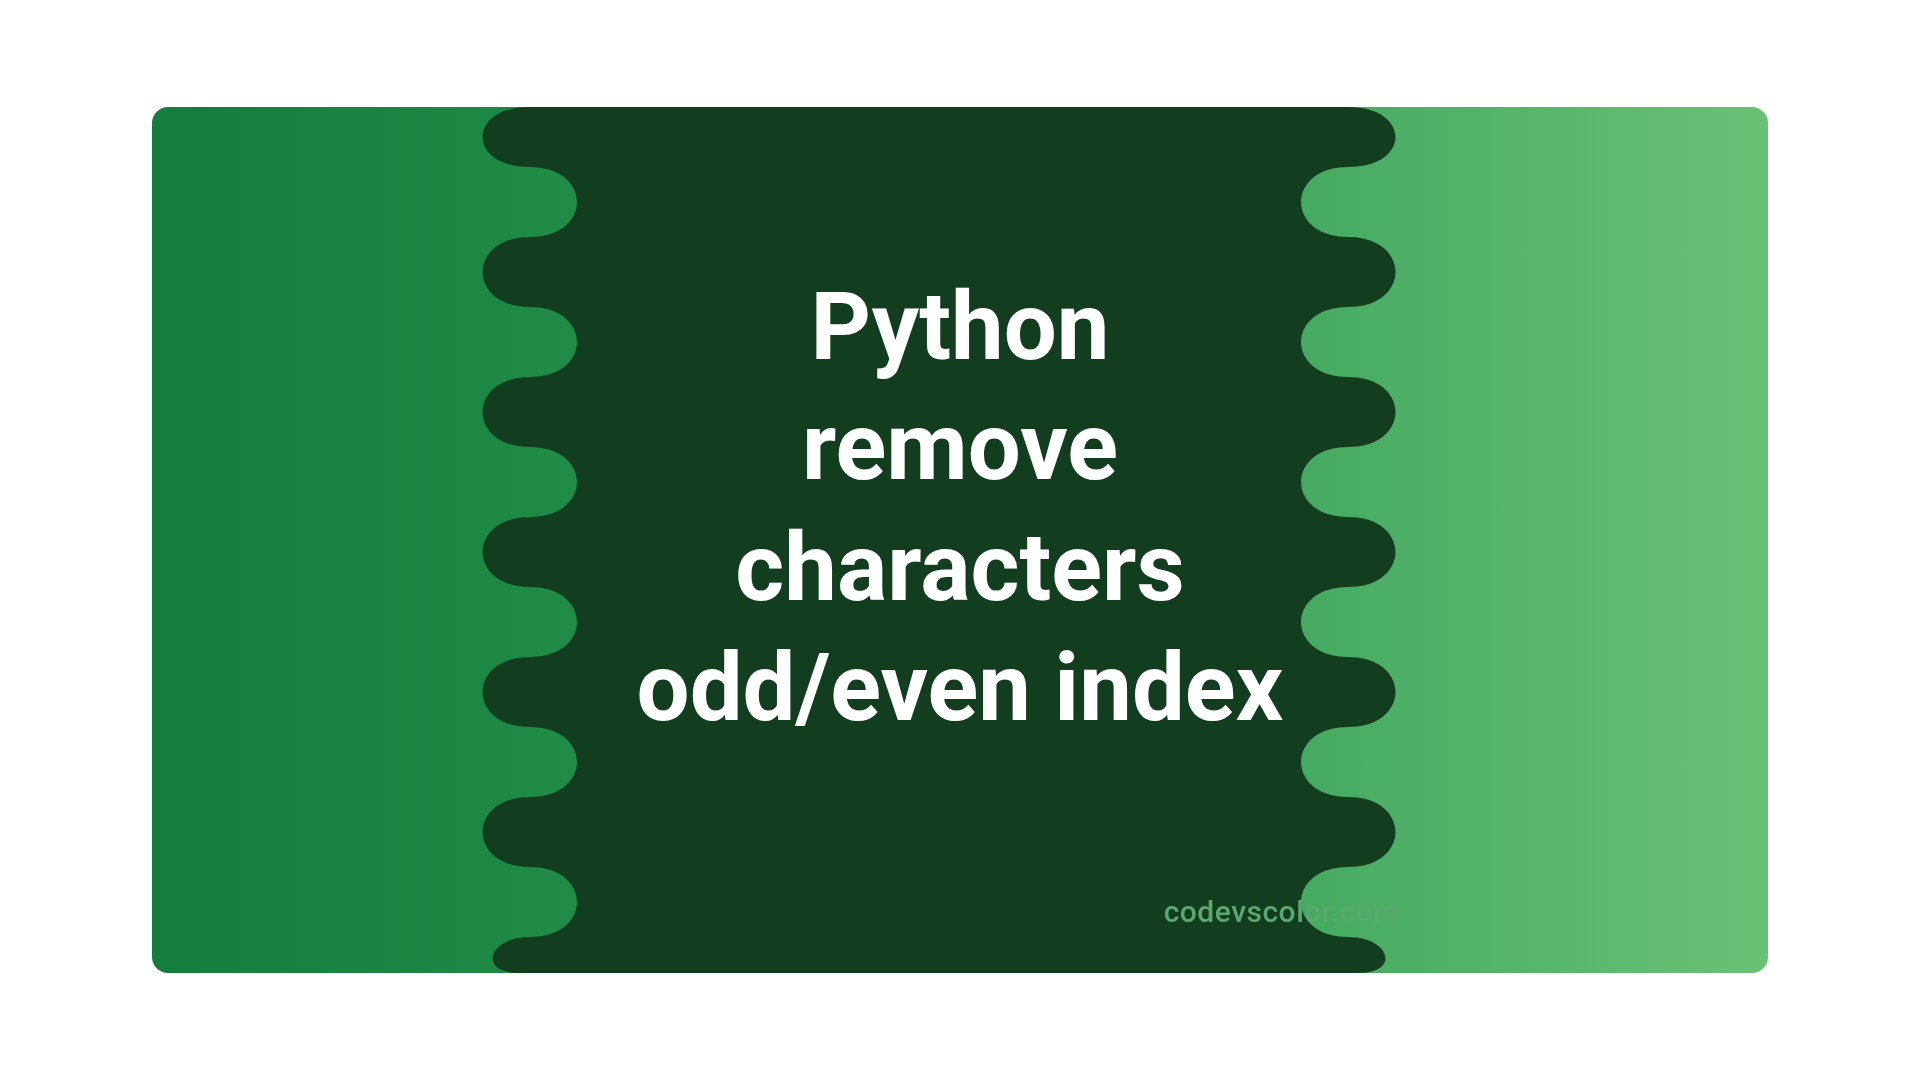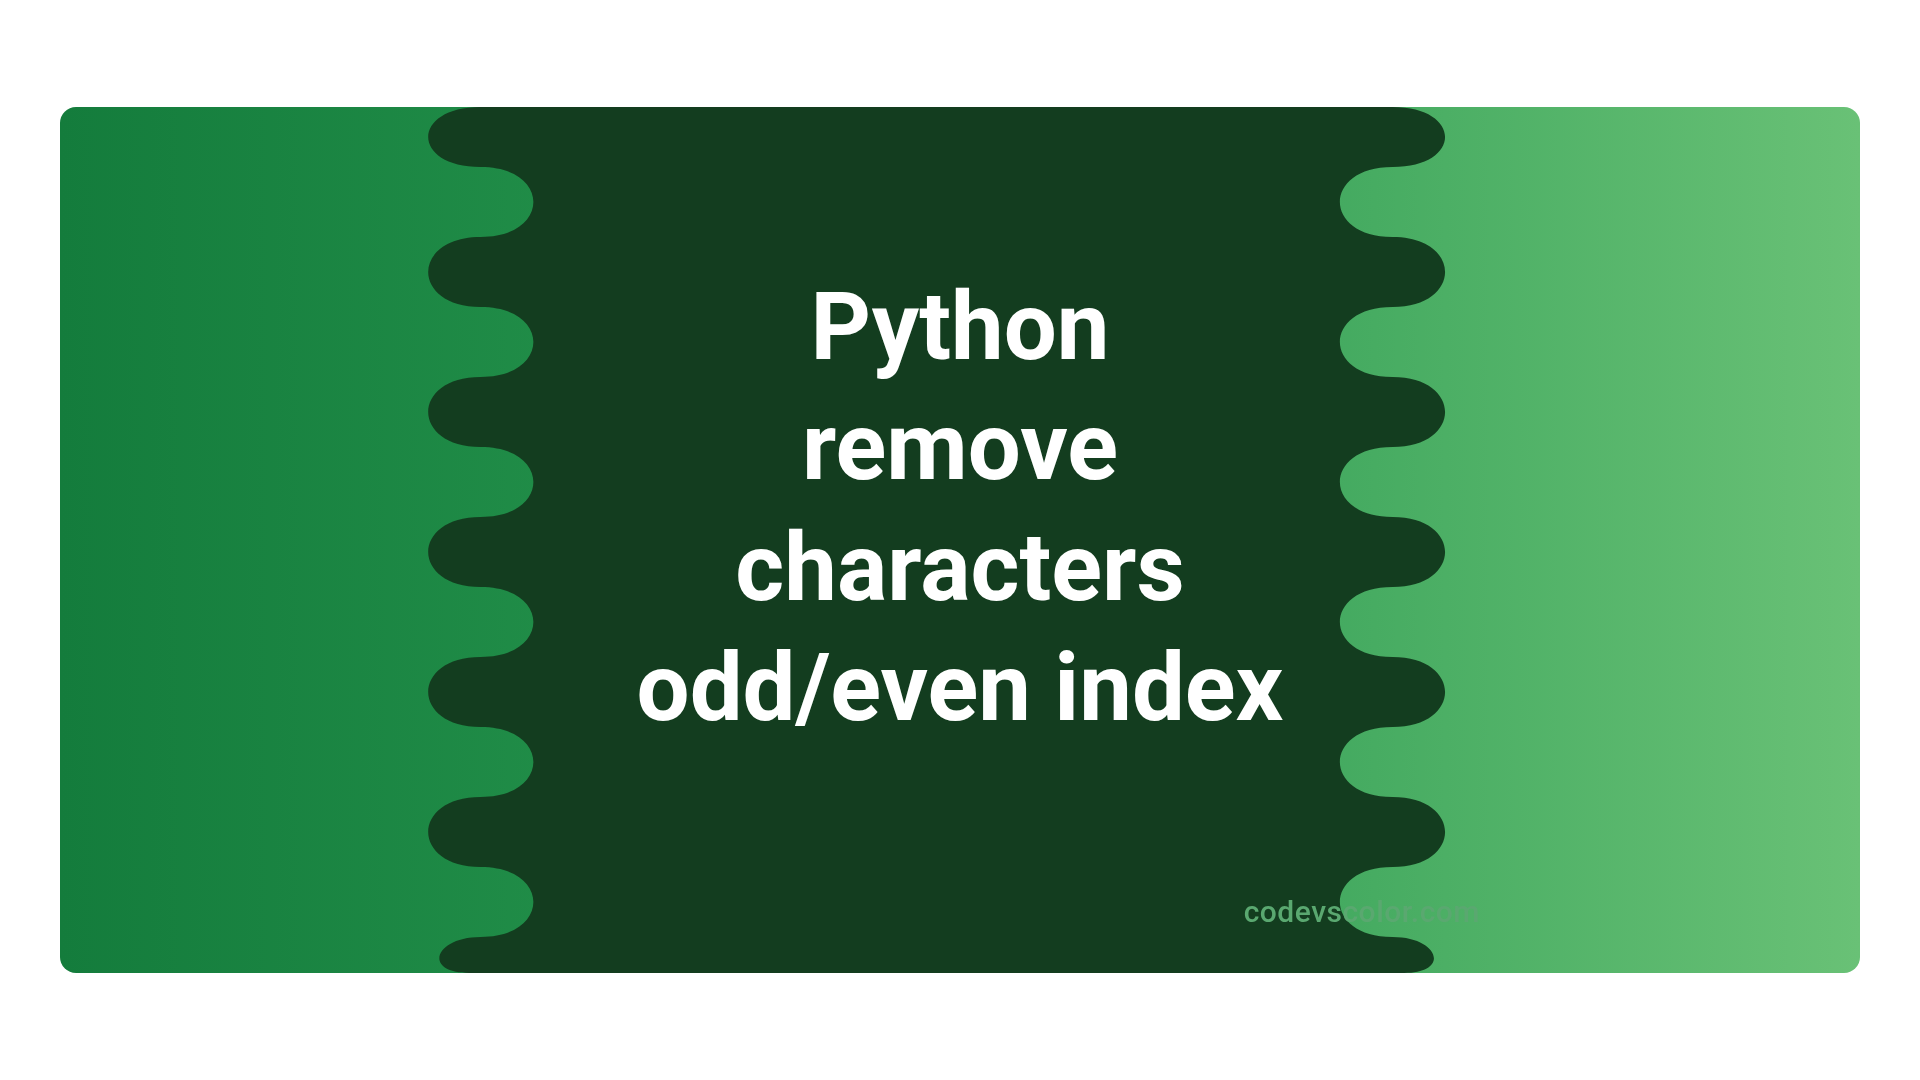--- a/index.html
+++ b/index.html
@@ -7,21 +7,21 @@
       width: 1920px;
       height: 1080px;
       overflow: hidden;
       background: #ffffff;
       display: flex;
       align-items: center;
       justify-content: center;
       font-family: -apple-system, BlinkMacSystemFont, 'Segoe UI', Roboto, Helvetica, Arial, sans-serif;
     }
     .card {
-      width: 1800px;
+      width: 1616px;
       height: 866px;
       position: relative;
       border-radius: 16px;
       overflow: hidden;
       background: linear-gradient(90deg, #147c3c 0%, #2a9a51 50%, #69c176 100%);
     }
     .blob-svg {
       position: absolute;
       inset: 0;
       width: 100%;
@@ -35,21 +35,21 @@
       color: #ffffff;
       font-size: 94px;
       font-weight: 700;
       line-height: 1.28;
       text-align: center;
       white-space: pre-line;
     }
     .watermark {
       position: absolute;
       bottom: 44px;
-      right: 380px;
+      right: 368px;
       color: #5aa870;
       font-size: 30px;
       font-weight: 500;
       letter-spacing: 0.5px;
     }
   </style>
 </head>
 <body>
 
 <div class="card">

